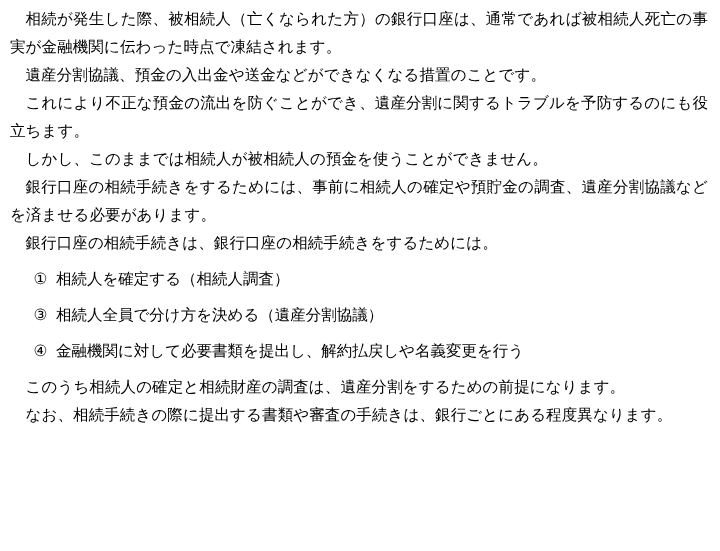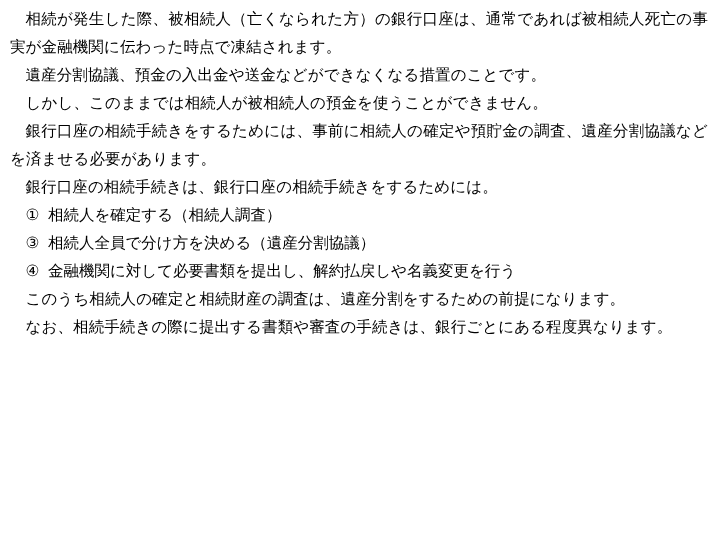--- a/index.html
+++ b/index.html
@@ -29,35 +29,36 @@
     text-justify: inter-ideograph;
     margin: 0 0 0 0;
     letter-spacing: 0.1px;
   }
   .indent {
     text-indent: 1em;
   }
   .list-item {
     font-size: 15.5px;
     line-height: 28px;
-    margin: 0;
+    margin: 8px;
     padding-left: 0;
     text-indent: 1em;
   }
   .list-item .num {
     margin-right: 0.55em;
   }
 </style>
 </head>
 <body>
 
 <div class="doc">
 
   <p class="para indent">相続が発生した際、被相続人（亡くなられた方）の銀行口座は、通常であれば被相続人死亡の事実が金融機関に伝わった時点で凍結されます。</p>
   <p class="para indent">遺産分割協議、預金の入出金や送金などができなくなる措置のことです。</p>
+  <p class="para indent">これにより不正な預金の流出を防ぐことができ、遺産分割に関するトラブルを予防するのにも役立ちます。</p>
   <p class="para indent">しかし、このままでは相続人が被相続人の預金を使うことができません。</p>
   <p class="para indent">銀行口座の相続手続きをするためには、事前に相続人の確定や預貯金の調査、遺産分割協議などを済ませる必要があります。</p>
   <p class="para indent">銀行口座の相続手続きは、銀行口座の相続手続きをするためには。</p>
 
   <p class="list-item">
     <span class="num">①</span><span>相続人を確定する（相続人調査）</span>
   </p>
   <p class="list-item">
     <span class="num">③</span><span>相続人全員で分け方を決める（遺産分割協議）</span>
   </p>

